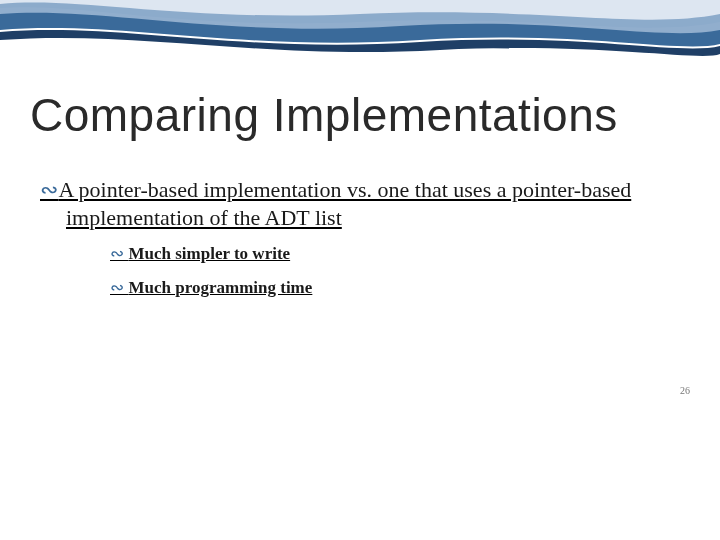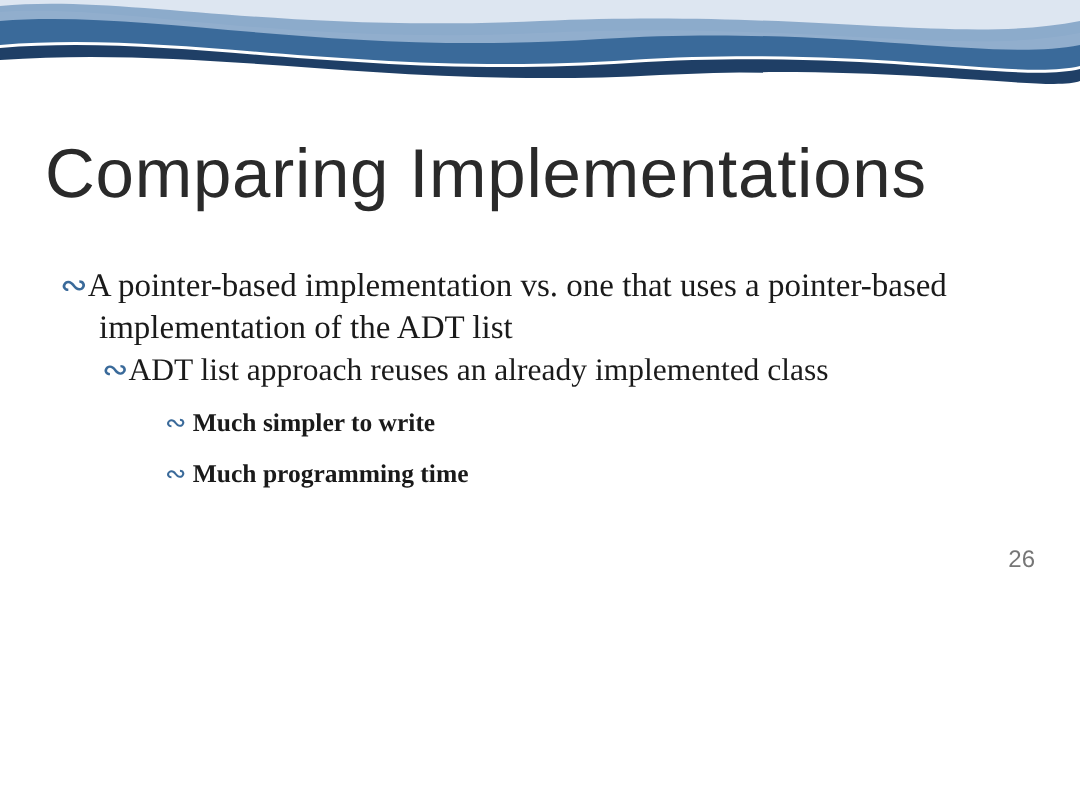--- a/index.html
+++ b/index.html
@@ -30,20 +30,21 @@
     font-weight: 400;
     color: #2a2a2a;
     font-family: "Segoe UI Light", "Segoe UI", Arial, sans-serif;
     letter-spacing: 0.5px;
   }
   .content {
     position: absolute;
     top: 176px;
     left: 40px;
     right: 30px;
+    text-decoration: underline;
   }
   .lvl1 {
     font-size: 22px;
     color: #1a1a1a;
     margin-bottom: 2px;
     padding-left: 26px;
     text-indent: -26px;
     line-height: 1.25;
   }
   .lvl2 {
@@ -65,45 +66,44 @@
     margin-top: 12px;
     line-height: 1.3;
   }
   .bullet-glyph {
     color: #3a6a9a;
     font-weight: normal;
     font-family: Georgia, serif;
   }
   .page-num {
     position: absolute;
-    bottom: 20px;
+    bottom: 7px;
     right: 30px;
-    font-size: 16px;
+    font-size: 10px;
     color: #767676;
-    font-family: Liberation Sans, sans-serif;
+    font-family: Liberation Serif, serif;
   }
 </style>
 </head>
 <body>
 
 <div class="slide">
 
   <div class="top-border">
     <svg width="720" height="64" viewBox="0 0 720 64">
       <path d="M0,8 C80,2 180,30 360,22 C540,14 640,38 720,22 L720,0 L0,0 Z" fill="#d9e3ef" opacity="0.9"></path>
       <path d="M0,18 C100,10 220,42 400,30 C560,20 660,46 720,34 L720,14 C640,30 540,6 360,14 C180,22 80,-4 0,4 Z" fill="#7ea0c4" opacity="0.85"></path>
       <path d="M0,30 C120,20 240,52 420,40 C580,30 680,54 720,44 L720,30 C660,42 560,16 400,26 C220,38 100,6 0,14 Z" fill="#3a6a9a"></path>
       <path d="M0,40 C140,30 260,60 440,50 C600,42 700,62 720,54 L720,46 C680,56 580,32 420,42 C240,54 120,22 0,32 Z" fill="#1f3f66"></path>
     </svg>
   </div>
 
   <h1 class="title">Comparing Implementations</h1>
 
   <div class="content">
     <p class="lvl1"><span class="bullet-glyph">∾</span><span>A pointer-based implementation vs. one that uses a pointer-based implementation of the ADT list</span></p>
-    <p class="lvl2"><span class="bullet-glyph">∾</span><span>ADT list approach reuses an already implemented class</span></p>
     <p class="lvl3"><span class="bullet-glyph">∾ </span><span>Much simpler to write</span></p>
     <p class="lvl3"><span class="bullet-glyph">∾ </span><span>Much programming time</span></p>
   </div>
 
   <div class="page-num">26</div>
 
 </div>
 
 </body></html>

